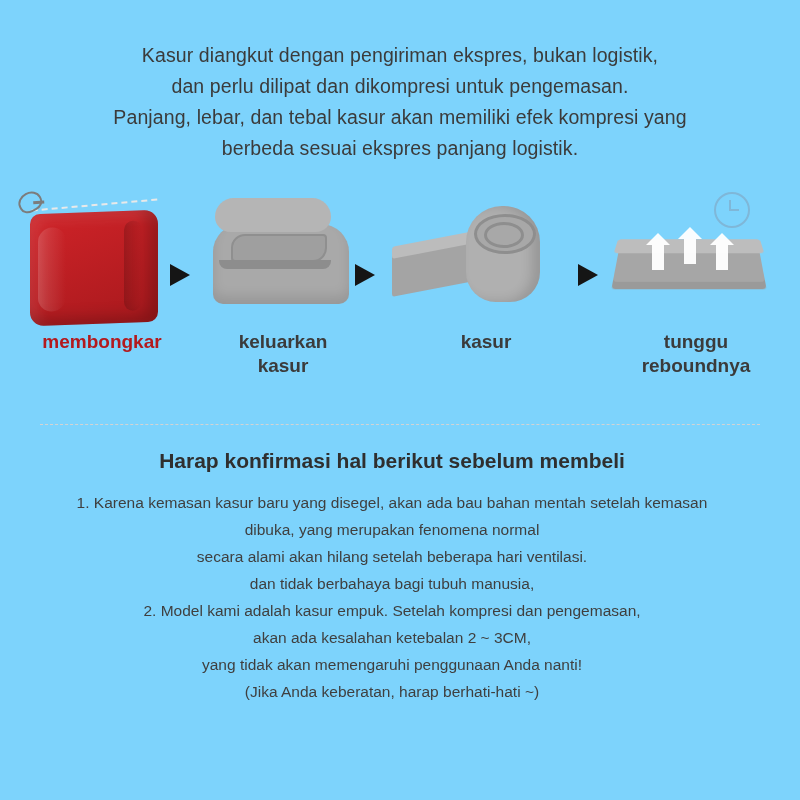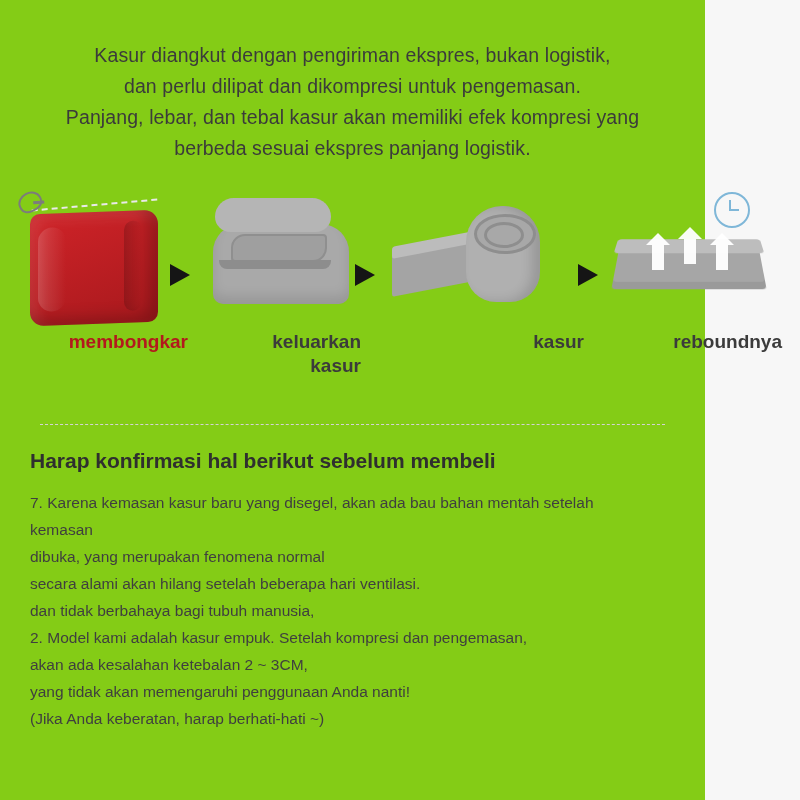--- a/index.html
+++ b/index.html
@@ -9,23 +9,23 @@
   body {
     width: 800px;
     height: 800px;
     background: #f7f7f7;
     font-family: "Liberation Sans", sans-serif;
     color: #3c3c3c;
     overflow: hidden;
   }
   .page {
     position: relative;
-    width: 705px;
+    width: 800px;
     height: 800px;
-    background: #84cc16;
+    background: #7dd3fc;
     box-sizing: border-box;
   }
 
   
   .intro {
     padding: 40px 34px 0 34px;
     text-align: center;
   }
   .intro-line {
     font-size: 19.5px;
@@ -41,21 +41,21 @@
   }
 
   
   .steps {
     position: relative;
     margin-top: 26px;
     height: 230px;
   }
   .step {
     position: absolute;
-    text-align: right;
+    text-align: center;
   }
   .step-art {
     position: relative;
     height: 140px;
   }
   .step-label {
     font-size: 19px;
     font-weight: bold;
     line-height: 24px;
     color: #3b3b3b;
@@ -267,20 +267,21 @@
 
   
   .divider {
     margin: 4px 40px 0 40px;
     border-top: 1px dashed #d3d3d3;
   }
 
   
   .notes {
     padding: 24px 46px 0 30px;
+    text-align: center;
   }
   .notes-title {
     font-size: 21px;
     font-weight: bold;
     color: #2f2f2f;
     margin-bottom: 16px;
   }
   .notes-line {
     font-size: 15.5px;
     line-height: 27px;
@@ -340,30 +341,31 @@
 
     <div class="step" style="left:610px; top:0; width:172px;">
       <div class="step-art">
         <div class="clock"></div>
         <div class="mat"></div>
         <div class="mat-top"></div>
         <div class="up-arrow" style="left:42px; top:54px;"></div>
         <div class="up-arrow" style="left:74px; top:48px;"></div>
         <div class="up-arrow" style="left:106px; top:54px;"></div>
       </div>
+      <div class="step-label">tunggu</div>
       <div class="step-label">reboundnya</div>
     </div>
 
   </div>
 
   <div class="divider"></div>
 
   <div class="notes">
     <div class="notes-title">Harap konfirmasi hal berikut sebelum membeli</div>
-    <div class="notes-line">7. Karena kemasan kasur baru yang disegel, akan ada bau bahan mentah setelah kemasan</div>
+    <div class="notes-line">1. Karena kemasan kasur baru yang disegel, akan ada bau bahan mentah setelah kemasan</div>
     <div class="notes-line">dibuka, yang merupakan fenomena normal</div>
     <div class="notes-line">secara alami akan hilang setelah beberapa hari ventilasi.</div>
     <div class="notes-line">dan tidak berbahaya bagi tubuh manusia,</div>
     <div class="notes-line">2. Model kami adalah kasur empuk. Setelah kompresi dan pengemasan,</div>
     <div class="notes-line">akan ada kesalahan ketebalan 2 ~ 3CM,</div>
     <div class="notes-line">yang tidak akan memengaruhi penggunaan Anda nanti!</div>
     <div class="notes-line">(Jika Anda keberatan, harap berhati-hati ~)</div>
   </div>
 
 </div>

